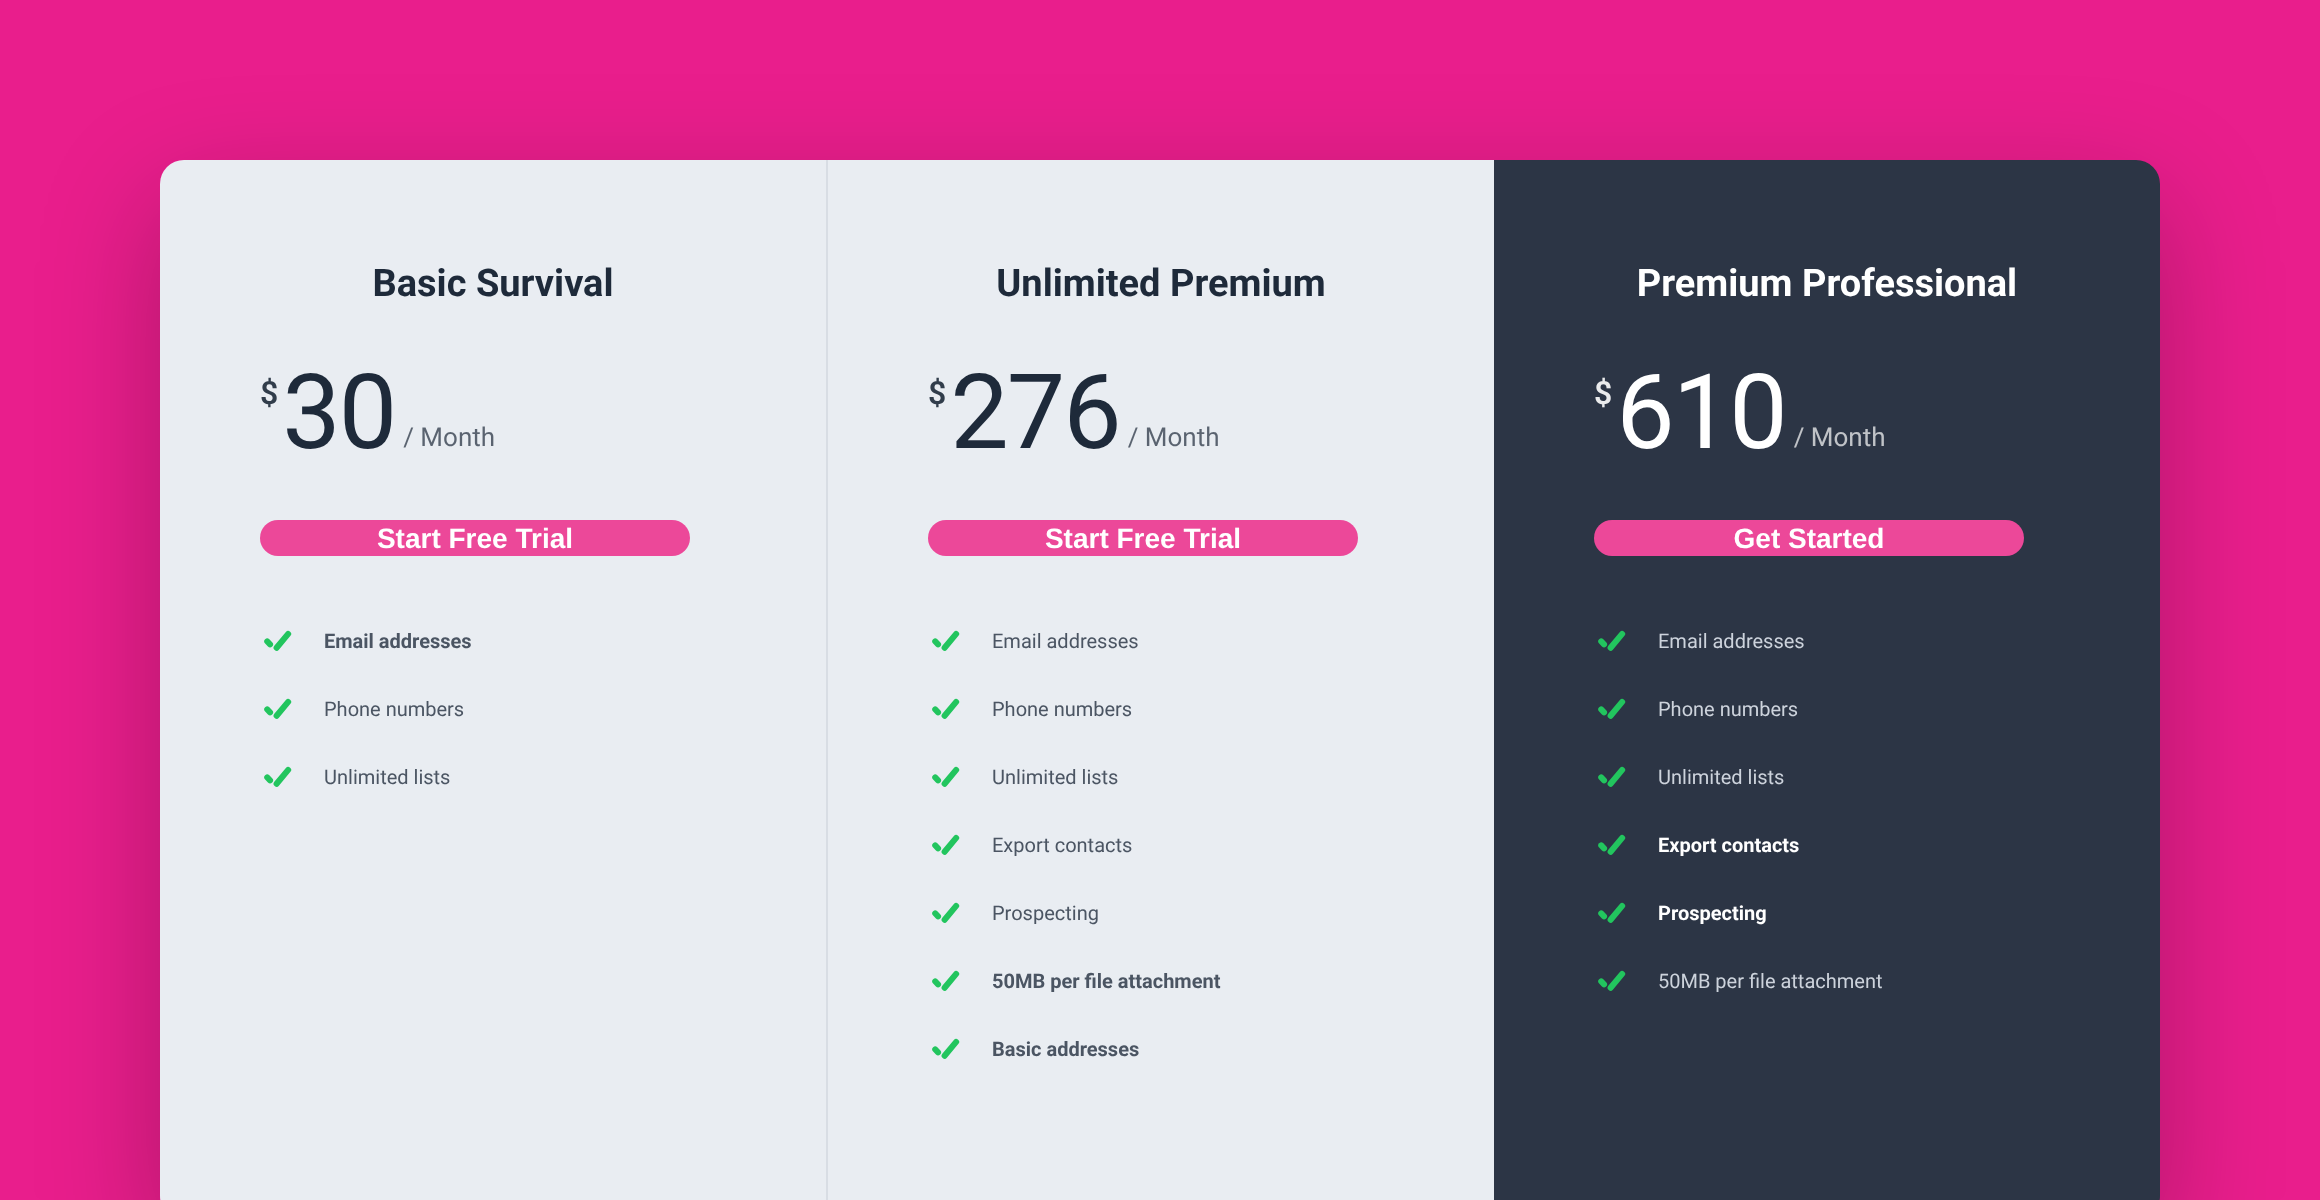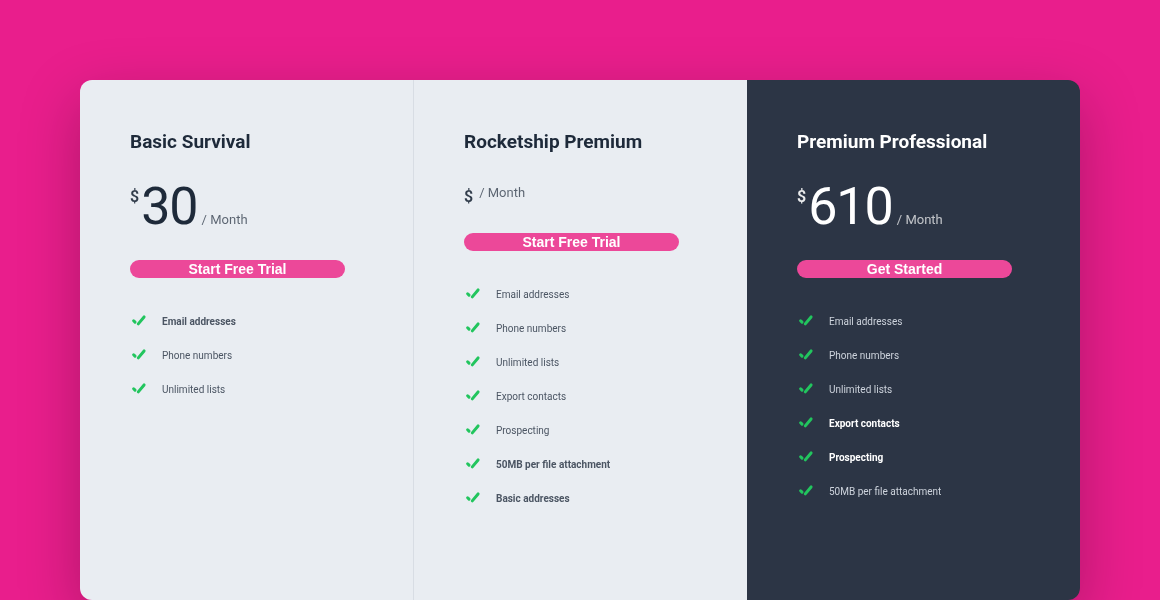--- a/index.html
+++ b/index.html
@@ -20,21 +20,21 @@
     box-shadow: 0 20px 60px rgba(0,0,0,0.25);
   }
   .card {
     flex: 1;
     padding: 50px 50px 60px 50px;
     min-height: 520px;
   }
   .card.light { background: #e9edf2; color: #1e2a3a; }
   .card.light + .card.light { border-left: 1px solid #d8dde4; }
   .card.dark  { background: #2c3545; color: #ffffff; }
-  .plan-name { font-size: 19px; font-weight: 700; margin-bottom: 28px; }
+  .plan-name { font-size: 19px; font-weight: 700; margin-bottom: 28px; text-align: center; }
   .card.dark .plan-name { color: #ffffff; }
   .price-line { display: flex; align-items: flex-end; margin-bottom: 26px; }
   .currency { font-size: 16px; font-weight: 600; align-self: flex-start; margin-top: 6px; margin-right: 2px; opacity: 0.9; }
   .amount   { font-size: 52px; font-weight: 400; line-height: 1; letter-spacing: -1px; }
   .period   { font-size: 13px; opacity: 0.7; margin-left: 4px; margin-bottom: 6px; }
   .cta-btn {
     display: inline-block;
     width: 215px;
     text-align: center;
     background: #ec4899;
@@ -100,23 +100,24 @@
           <span class="txt">Phone numbers</span>
         </li>
       <li>
           <span class="check"></span>
           <span class="txt">Unlimited lists</span>
         </li>
     </ul>
   </div>
 
   <div class="card light">
-    <div class="plan-name">Rocketship Premium</div>
+    <div class="plan-name">Unlimited Premium</div>
     <div class="price-line">
       <span class="currency">$</span>
+      <span class="amount">276</span>
       <span class="period">/ Month</span>
     </div>
     <button class="cta-btn">Start Free Trial</button>
     <ul class="features">
       <li>
           <span class="check"></span>
           <span class="txt">Email addresses</span>
         </li>
       <li>
           <span class="check"></span>

